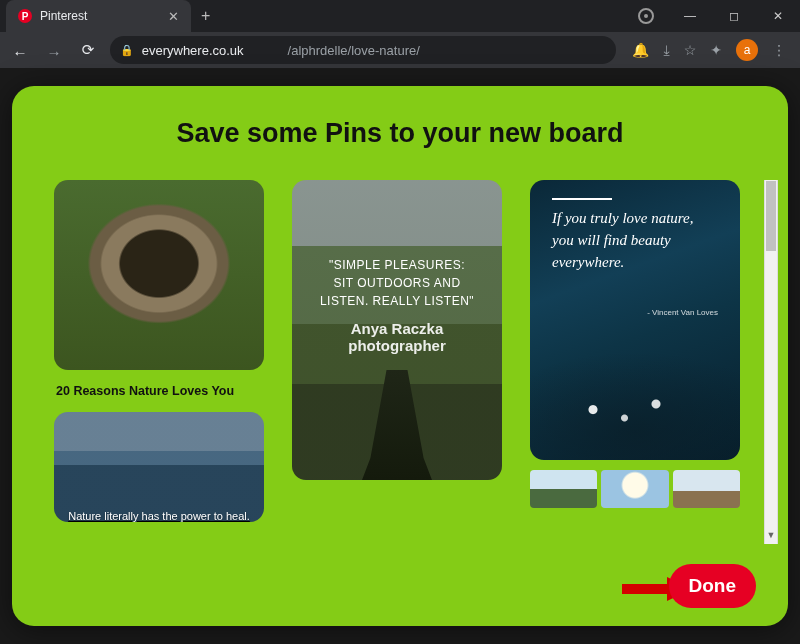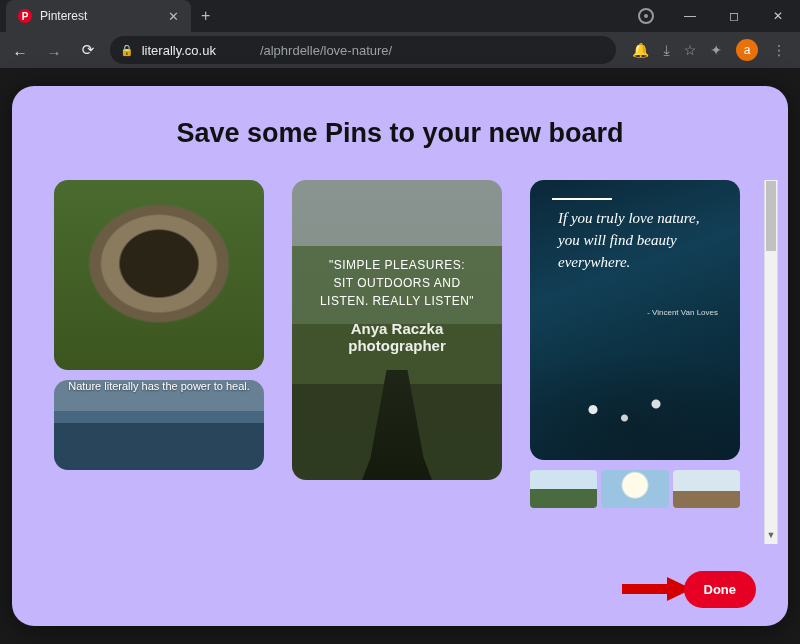--- a/index.html
+++ b/index.html
@@ -53,21 +53,21 @@
   .right-icons { display:flex; gap:14px; align-items:center; padding:0 6px;}
   .r-icn { color:#9aa0a6; font-size:14px; }
   .avatar { width:22px;height:22px;border-radius:50%;background:#e8710a;color:#fff;display:flex;align-items:center;justify-content:center;font-size:12px;}
   
   .viewport {
     position:absolute; left:0; right:0; top:68px; bottom:0;
     background:#1a1a1a;
   }
   .modal {
     position:absolute; left:12px; right:12px; top:18px; bottom:18px;
-    background:#c4b5fd; border-radius:22px;
+    background:#84cc16; border-radius:22px;
     box-shadow: 0 4px 30px rgba(0,0,0,.5);
     overflow:hidden;
   }
   .modal h1 {
     text-align:center; font-size:27px; font-weight:700;
     color:#111; margin-top:32px;
   }
   .pins-area {
     position:absolute; left:42px; right:24px; top:94px; bottom:60px;
     display:flex; gap:28px;
@@ -85,24 +85,24 @@
   .pin { width:100%; border-radius:14px; overflow:hidden; background:#888; position:relative; }
   .pin-title { font-size:12.5px; font-weight:700; color:#111; padding:4px 2px; }
   
   .pin1 { height:190px; background:
     radial-gradient(ellipse 70px 60px at 50% 44%, #2a2416 0 55%, transparent 58%),
     radial-gradient(circle at 50% 47%, #ffe81a 0 6px, #d4b800 6px 8px, transparent 9px),
     radial-gradient(ellipse 95px 80px at 50% 44%, #8a7a5e 0 60%, #6b5d44 62% 72%, transparent 75%),
     linear-gradient(#4a6b2f,#3c551f);
   }
   
-  .pin1b { height:90px; background:
+  .pin1b { height:110px; background:
     linear-gradient(rgba(30,50,70,.35),rgba(30,50,70,.35)),
     linear-gradient(#8faabe 0 35%, #5d84a0 35% 48%, #2d4f66 48% 100%);
-    display:flex;align-items:flex-start;justify-content:center;
+    display:flex;align-items:flex-end;justify-content:center;text-decoration:underline;
   }
   .pin1b span{color:#fff;font-size:11px;text-align:center;padding:0 12px;text-shadow:0 1px 2px rgba(0,0,0,.5);}
   
   .pin2 { height:300px; background:
     linear-gradient(rgba(50,60,40,.35),rgba(50,60,40,.45)),
     linear-gradient(#b8c4c8 0 22%, #6d8a5c 22% 48%, #4a632f 48% 68%, #2d3a1c 68% 100%);
     display:flex;flex-direction:column;align-items:center;justify-content:center;color:#fff;
   }
   .pin2 .q{font-size:12px;text-align:center;line-height:1.5;padding:0 26px;letter-spacing:.5px;margin-top:-50px;}
   .pin2 .attr{font-size:15px;margin-top:10px;opacity:.9;text-align:center;font-weight:bold;}
@@ -111,34 +111,34 @@
   
   .pin3 { height:280px; background:
     radial-gradient(circle at 30% 82%, rgba(255,255,255,.9) 0 4px, transparent 5px),
     radial-gradient(circle at 45% 85%, rgba(255,255,255,.8) 0 3px, transparent 4px),
     radial-gradient(circle at 60% 80%, rgba(255,255,255,.85) 0 4px, transparent 5px),
     radial-gradient(ellipse 160px 80px at 50% 90%, rgba(10,30,40,.7), transparent),
     linear-gradient(160deg,#0a2838 0%, #123f56 35%, #0d3446 55%, #071f2c 100%);
     color:#fff;
   }
   .pin3 .bar{position:absolute;top:18px;left:22px;width:60px;height:2px;background:#fff;}
-  .pin3 .q{position:absolute;top:28px;left:28px;right:22px;font-family:Georgia,serif;font-style:italic;font-size:15px;line-height:1.45;}
+  .pin3 .q{position:absolute;top:28px;left:22px;right:22px;font-family:Georgia,serif;font-style:italic;font-size:15px;line-height:1.45;}
   .pin3 .attr{position:absolute;top:128px;right:22px;font-size:8px;opacity:.8;}
   .pin3 .site{position:absolute;bottom:12px;left:0;right:0;text-align:center;font-size:9px;opacity:.85;}
   .thumbs{display:flex;gap:4px;}
   .thumbs div{flex:1;height:38px;border-radius:4px;}
   .t1{background:linear-gradient(#cfe4f0 50%,#4a6a3f 50%);}
   .t2{background:radial-gradient(circle at 50% 40%,#fffbe8 0 12px,#9bc4e2 14px);}
   .t3{background:linear-gradient(#d8e6ef 55%,#8a7250 55%);}
   
   .done-btn {
     position:absolute; right:32px; bottom:18px;
     background:#e60023; color:#fff; border:none;
     border-radius:22px; padding:11px 20px;
-    font-size:13px; font-weight:700; cursor:pointer;margin-top:44px;
+    font-size:19px; font-weight:700; cursor:pointer;margin-top:44px;
   }
   .arrow-annot {
     position:absolute; right:96px; bottom:22px;
     width:70px; height:30px;
   }
   .arrow-annot svg{width:100%;height:100%;}
 </style>
 </head>
 <body>
 
@@ -161,41 +161,42 @@
   </div>
 </div>
 
 <div class="addrbar">
   <span class="nav-icn active">←</span>
   <span class="nav-icn">→</span>
   <span class="nav-icn active">⟳</span>
   <div class="omnibox">
     <span class="lock">🔒</span>
     <span>
-      <span class="url-host">literally.co.uk</span><span class="url-path">/alphrdelle/love-nature/</span>
+      <span class="url-host">everywhere.co.uk</span><span class="url-path">/alphrdelle/love-nature/</span>
     </span>
   </div>
   <div class="right-icons">
     <span class="r-icn">🔔</span>
     <span class="r-icn">⤓</span>
     <span class="r-icn">☆</span>
     <span class="r-icn">✦</span>
     <span class="avatar">a</span>
     <span class="r-icn">⋮</span>
   </div>
 </div>
 
 <div class="viewport">
   <div class="modal">
     <h1>Save some Pins to your new board</h1>
 
     <div class="pins-area">
 
       <div class="col">
         <div class="pin pin1"></div>
+        <div class="pin-title">20 Reasons Nature Loves You</div>
         <div class="pin pin1b">
           <span>Nature literally has the power to heal.</span>
         </div>
       </div>
 
       <div class="col">
         <div class="pin pin2">
           <div class="q">"SIMPLE PLEASURES: SIT OUTDOORS AND LISTEN. REALLY LISTEN"</div>
           <div class="attr">
             <div>Anya Raczka</div>

